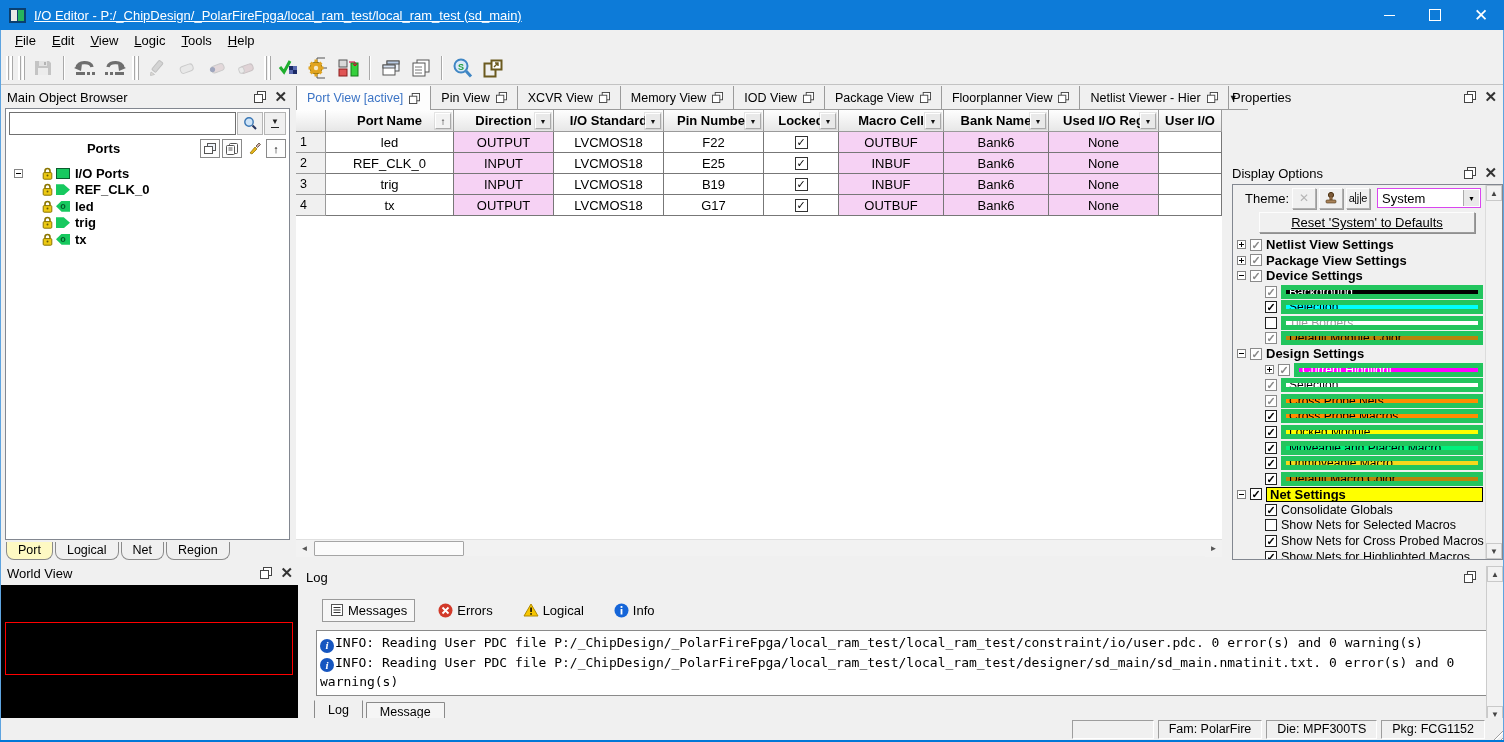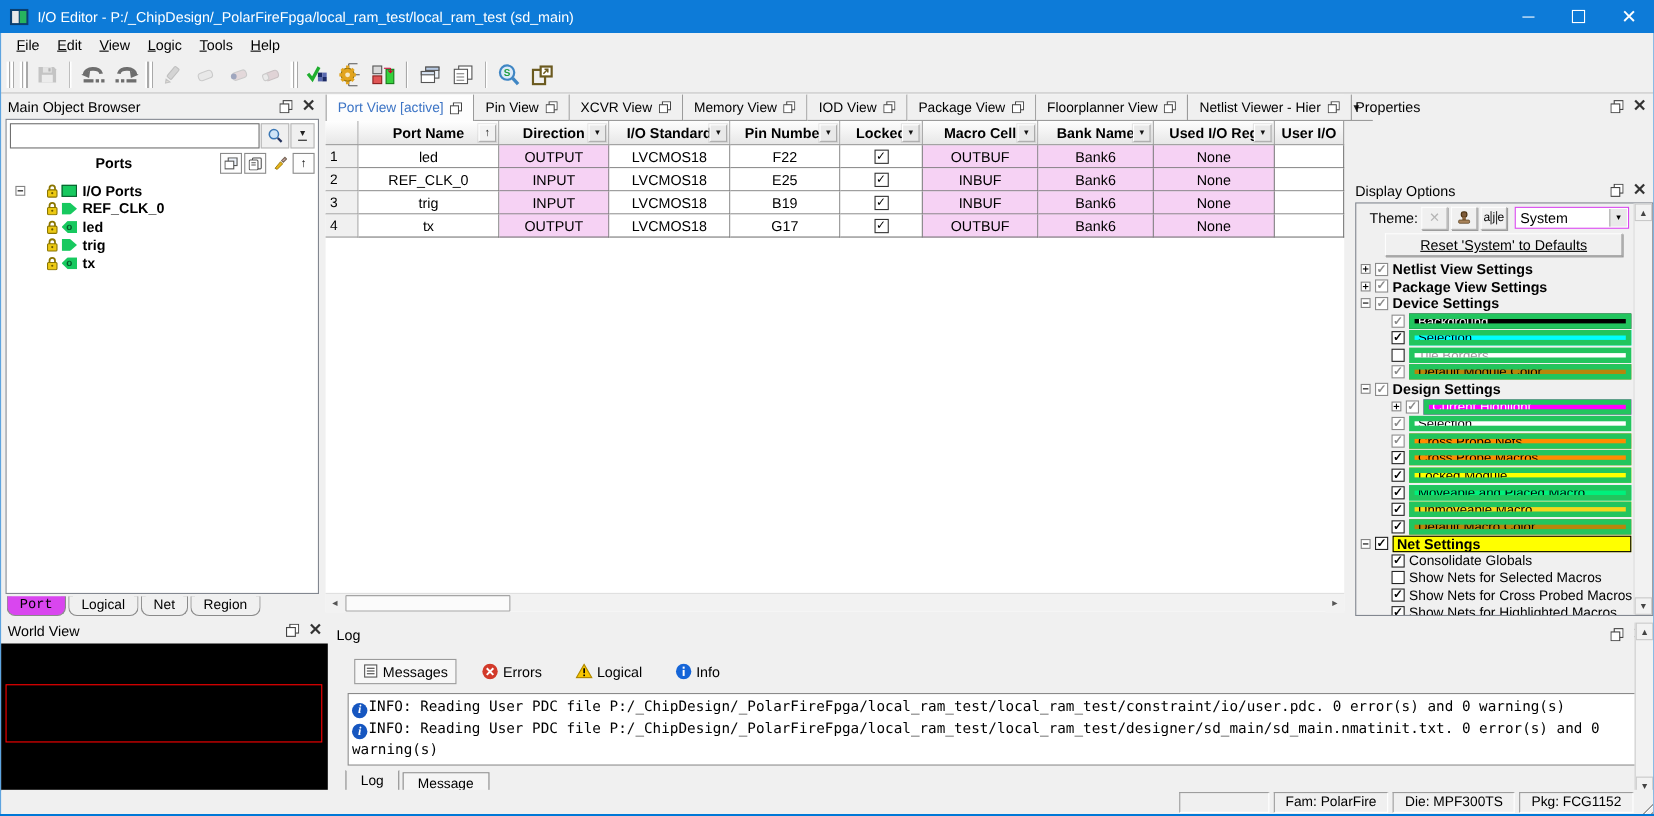--- a/index.html
+++ b/index.html
@@ -7,21 +7,21 @@
   body {
     font-family: "Liberation Sans", sans-serif;
     background:#f0f0f0; position:relative; color:#000;
   }
   svg { display:block; }
 
   
   .titlebar { position:absolute; top:0; left:0; right:0; height:30px;
     background:#0d7bd8; color:#fff; display:flex; align-items:center; }
   .app-icon { width:17px; height:15px; margin-left:9px; }
-  .title-text { font-size:13px; margin-left:8px; }
+  .title-text { font-size:13px; margin-left:8px;text-decoration:underline; }
   .win-btns { margin-left:auto; display:flex; height:30px; }
   .win-btn { width:46px; height:30px; display:flex; align-items:center; justify-content:center; font-size:14px; }
   .wb-min::before { content:""; width:11px; height:1px; background:#fff; display:block; }
   .wb-max::before { content:""; width:10px; height:10px; border:1px solid #fff; display:block; }
   .wb-close { font-size:17px; font-weight:400; }
 
   
   .menubar { position:absolute; top:30px; left:1px; right:1px; height:22px; background:#f0f0f0;
     display:flex; align-items:center; padding-left:6px; font-size:13px; }
   .menu-item { padding:2px 8px 3px 8px; }
@@ -69,21 +69,21 @@
   .shape-root { width:14px; height:11px; background:#17c95f; border:1.5px solid #0a5c2d; }
   .shape-in { width:14px; height:11px; background:#17c95f;
     clip-path:polygon(0 0,55% 0,100% 50%,55% 100%,0 100%); }
   .shape-out { width:14px; height:11px; background:#17c95f;
     clip-path:polygon(0 50%,40% 0,100% 0,100% 100%,40% 100%);
     display:flex; align-items:center; justify-content:center;
     font-size:9px; font-weight:bold; color:#045c2a; line-height:9px; }
   .side-tabs { position:absolute; bottom:0; left:5px; display:flex; }
   .side-tab { height:18px; padding:1px 11px 0 11px; font-size:12.5px; background:#f0f0f0;
     border:1px solid #8a8a8a; border-top:none; border-radius:0 0 8px 8px; margin-right:2px; }
-  .side-tab.active { background:#d946ef;font-family:Liberation Mono, monospace; }
+  .side-tab.active { background:#fef9c3; }
 
   
   .center { position:absolute; left:296px; top:86px; width:926px; height:470px; background:#fff; }
   .vtabs { height:24px; display:flex; align-items:stretch; background:#f0f0f0; }
   .vtab { display:flex; align-items:center; gap:6px; padding:0 10px; font-size:12.5px;
     border-right:1px solid #9b9b9b; border-bottom:1px solid #9b9b9b; background:#f0f0f0; white-space:nowrap; }
   .vtab.active { background:#fdfdfd; color:#3c74c5; border-bottom:none; border-left:1px solid #9b9b9b; }
   .vtab-fill { flex:1; border-bottom:1px solid #9b9b9b; display:flex; align-items:center; justify-content:flex-end; padding-right:10px; }
   .vtab-overflow { font-size:9px; color:#222; }
   .t-head { display:grid; height:22px; }

